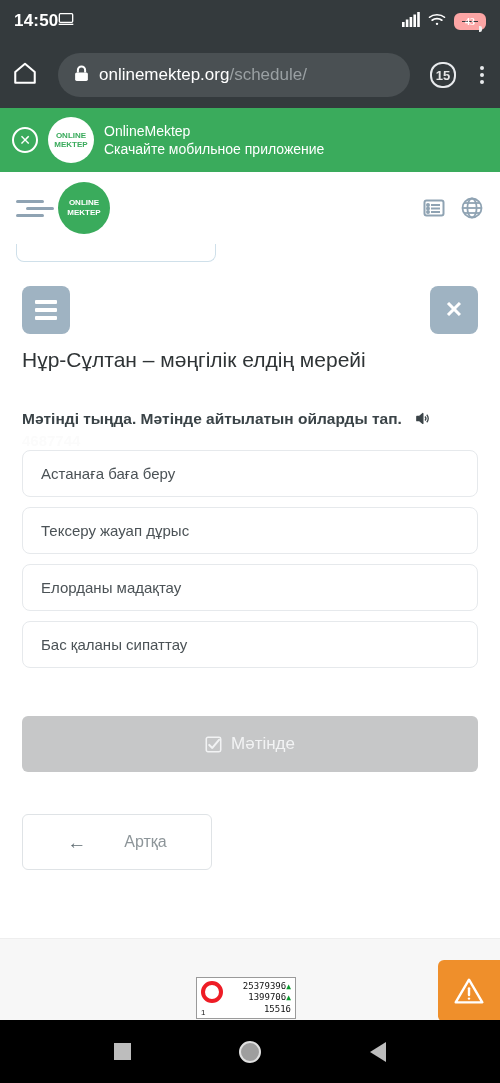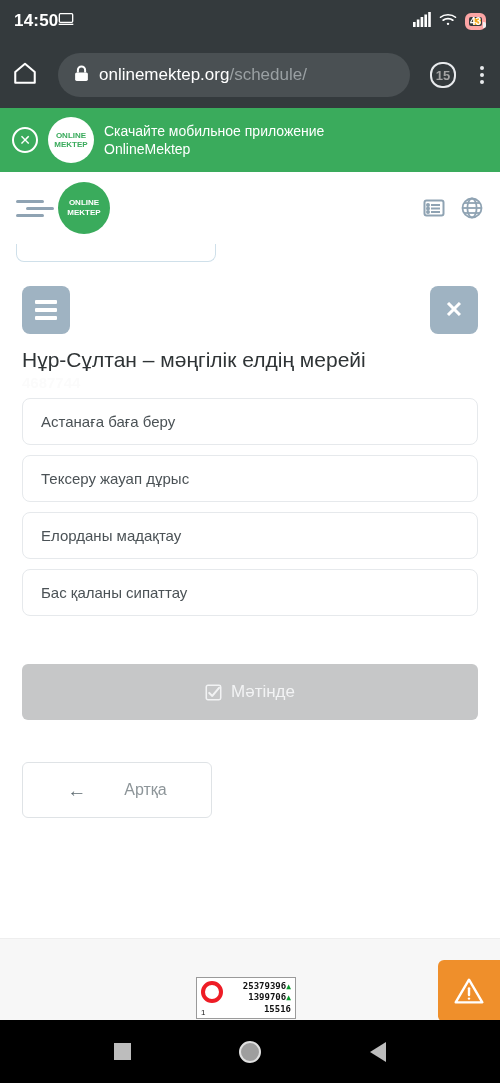--- a/index.html
+++ b/index.html
@@ -14,22 +14,22 @@
   
   .statusbar {
     height: 42px; background: #343a3d; color: #ffffff;
     display: flex; align-items: center; padding: 0 14px;
   }
   .sb-left { display: flex; align-items: center; }
   .sb-clock { font-size: 17px; font-weight: 600; letter-spacing: .2px; }
   .sb-spacer { flex: 1; }
   .sb-right { display: flex; align-items: center; gap: 8px; }
   .battery {
-    position: relative; width: 21px; height: 17px; border: 4px solid #fca5a5;
-    border-radius: 6px; display: flex; align-items: center; justify-content: center;
+    position: relative; width: 32px; height: 17px; border: 8px solid #fca5a5;
+    border-radius: 6px; display: flex; align-items: center; justify-content: center; font-family: Liberation Serif, serif;
   }
   .battery::after {
     content: ""; position: absolute; right: -4px; top: 5px;
     width: 3px; height: 6px; background: #f0f0f0; border-radius: 0 2px 2px 0;
   }
   .battery .fill {
     position: absolute; right: 1px; top: 1px; bottom: 1px; width: 8px;
     background: #f3a81c; border-radius: 0 3px 3px 0;
   }
   .battery .lvl { position: relative; font-size: 10px; font-weight: 700; color: #ffffff; z-index: 2; }
@@ -44,21 +44,21 @@
     display: flex; align-items: center; padding: 0 16px; gap: 10px;
     overflow: hidden; min-width: 0;
   }
   .omnibox .url {
     font-size: 17px; color: #ffffff; white-space: nowrap; overflow: hidden;
   }
   .omnibox .url .path { color: #9aa0a3; }
   .tabcount {
     width: 26px; height: 26px; border: 2px solid #e8eaed; border-radius: 12px;
     display: flex; align-items: center; justify-content: center;
-    font-size: 13px; font-weight: 700; color: #a3a3a3; flex: none;
+    font-size: 13px; font-weight: 700; color: #e5e5e5; flex: none;
   }
   .kebab { display: flex; flex-direction: column; gap: 3px; padding: 4px; flex: none; }
   .kebab i { width: 4px; height: 4px; border-radius: 50%; background: #e8eaed; display: block; }
 
   
   .promo {
     height: 64px; background: #3aab5c; display: flex; align-items: center;
     padding: 0 12px; gap: 10px;
   }
   .promo-close {
@@ -126,21 +126,21 @@
   .question {
     font-size: 15.5px; font-weight: 700; color: #3a4347;
     margin-top: 36px; line-height: 1.45;
   }
   .speaker { display: inline-block; vertical-align: -3px; margin-left: 8px; color: #3a4347; }
   .speaker svg { width: 17px; height: 17px; display: block; }
   .watermark {
     font-size: 15px; font-weight: 700; color: #fbfbfb; margin-top: 2px; height: 18px;
   }
 
-  .options { margin-top: 6px; display: flex; flex-direction: column; gap: 10px; }
+  .options { display: flex; flex-direction: column; gap: 10px; }
   .option {
     border: 1px solid #e6e9ec; border-radius: 8px; background: #ffffff;
     padding: 14px 18px; font-size: 15px; color: #4b5256;
   }
 
   .check-btn {
     margin-top: 48px; width: 100%; height: 56px; background: #c6c7c8;
     border: none; border-radius: 6px; color: #f2f3f4; font-size: 17px;
     display: flex; align-items: center; justify-content: center; gap: 9px;
   }
@@ -163,21 +163,21 @@
     background: #ffffff; border: 1px solid #9a9a9a;
     display: flex; align-items: flex-start; padding: 3px 4px; gap: 6px;
   }
   .counter .ring {
     width: 22px; height: 22px; border: 4px solid #ee1c25; border-radius: 50%; flex: none;
   }
   .counter .idx { font-size: 8px; color: #222; position: absolute; left: 4px; bottom: 1px; }
   .counter .nums {
     display: flex; flex-direction: column; align-items: flex-end;
     font-family: "DejaVu Sans Mono", "Liberation Mono", monospace;
-    font-size: 9px; color: #111; line-height: 1.25; min-width: 62px; font-weight: bold;
+    font-size: 9px; color: #111; line-height: 1.25; min-width: 62px;
   }
   .counter .nums span { white-space: nowrap; }
   .counter .up { color: #0a9a2e; font-size: 8px; }
 
   .warn-btn {
     position: absolute; right: 0; top: 960px; width: 62px; height: 62px;
     background: #ef8f2b; border-radius: 6px 0 0 6px;
     display: flex; align-items: center; justify-content: center;
   }
   .warn-btn svg { width: 32px; height: 32px; display: block; }
@@ -255,22 +255,22 @@
       </div>
   </div>
 
   <div class="promo">
     <div class="promo-close">✕</div>
     <div class="promo-logo">
       <span>ONLINE</span>
       <span>MEKTEP</span>
     </div>
     <div class="promo-text">
+      <div>OnlineMektep</div>
       <div>Скачайте мобильное приложение</div>
-      <div>OnlineMektep</div>
     </div>
   </div>
 
   <div class="site-header">
     <div class="menu-toggle">
         <i></i>
         <i></i>
         <i></i>
       </div>
     <div class="site-logo">
@@ -312,20 +312,30 @@
             <i></i>
           </span>
       </button>
       <button class="sq-btn">
         <span class="x">✕</span>
       </button>
     </div>
 
     <div class="lesson-title">Нұр-Сұлтан – мәңгілік елдің мерейі</div>
 
+    <div class="question">
+      <span>Мәтінді тыңда. Мәтінде айтылатын ойларды тап.</span>
+      <span class="speaker">
+        <svg viewBox="0 0 24 24" fill="none" stroke="#3a4347" stroke-width="1.8" stroke-linejoin="round">
+          <path d="M4 9 H7.5 L12.5 5 V19 L7.5 15 H4 Z" fill="#3a4347"></path>
+          <path d="M15.5 9.2 A4 4 0 0 1 15.5 14.8"></path>
+          <path d="M18 6.8 A7.5 7.5 0 0 1 18 17.2"></path>
+        </svg>
+      </span>
+    </div>
 
     <div class="watermark">4687744</div>
 
     <div class="options">
       <div class="option">Астанаға баға беру</div>
       <div class="option">Тексеру жауап дұрыс</div>
       <div class="option">Елорданы мадақтау</div>
       <div class="option">Бас қаланы сипаттау</div>
     </div>
 

